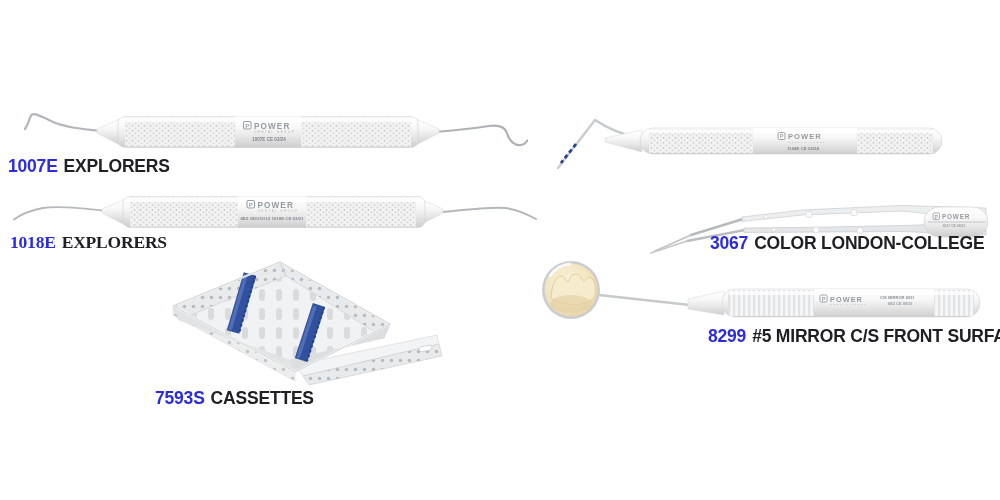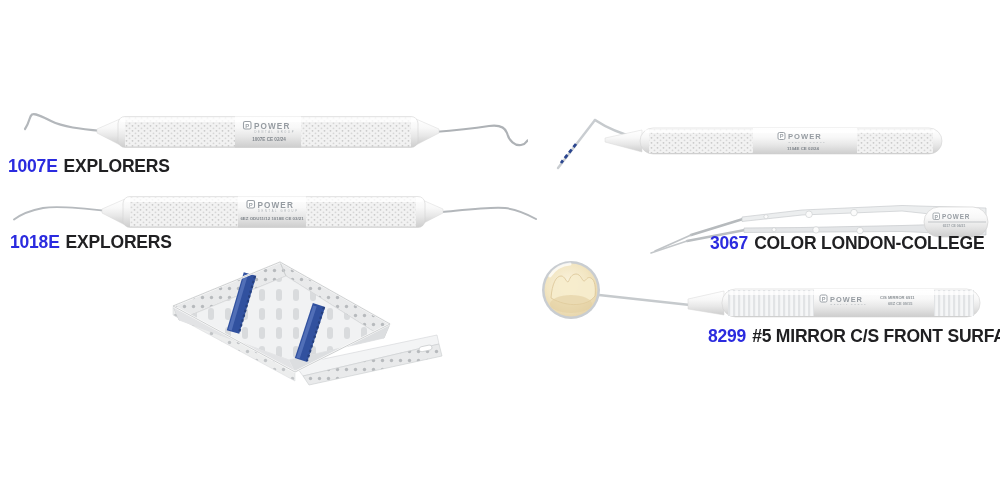--- a/index.html
+++ b/index.html
@@ -70,21 +70,21 @@
     <rect x="228" y="10.5" width="68" height="31" fill="url(#meta)"></rect>
     <rect x="115" y="12" width="298" height="4" rx="2" fill="#ffffff" opacity="0.8"></rect>
     <g>
       <rect x="237" y="14.5" width="7.5" height="7.5" rx="1.6" fill="#ffffff" stroke="#9aa0a6" stroke-width="1.1"></rect>
       <text x="240.8" y="20.9" font-size="6" font-weight="bold" fill="#9aa0a6" text-anchor="middle">P</text>
       <text x="247.5" y="21.6" font-size="8.2" font-weight="bold" letter-spacing="1.1" fill="#959ba1">POWER</text>
       <text x="248" y="25.6" font-size="2.6" letter-spacing="1.7" fill="#a7adb2">DENTAL GROUP</text>
     </g>
     <text x="262" y="34" font-size="4.4" font-weight="bold" text-anchor="middle" fill="#80868c">6EZ ODU11/12  1018E CE 03/21</text>
   </svg>
-  <div class="caption" style="margin-top:-6px;">
+  <div class="caption" style="margin-top:-6px;font-family:Liberation Serif, serif;">
     <span class="code">1018E</span><span>EXPLORERS</span>
   </div>
 </div>
 
 <div class="product" style="left:153px;top:248px;width:300px;">
   <svg width="290" height="138" viewBox="0 0 290 138">
     <defs>
       <pattern id="perfc" width="9" height="9" patternUnits="userSpaceOnUse">
         <rect width="9" height="9" fill="#e9eaeb"></rect>
         <circle cx="4.5" cy="4.5" r="1.7" fill="#b7babd"></circle>
@@ -113,20 +113,23 @@
       <path d="M93,27 L77,82" stroke="#5a77be" stroke-width="3.5" opacity="0.8"></path>
       <path d="M102,28 L86,85" stroke="#27417f" stroke-width="2.2" stroke-dasharray="2.5 2.5"></path>
       <path d="M166,57 L148,112" stroke="#31519f" stroke-width="13"></path>
       <path d="M162,58 L145,110" stroke="#5a77be" stroke-width="3.5" opacity="0.8"></path>
       <path d="M171,59 L154,113" stroke="#27417f" stroke-width="2.2" stroke-dasharray="2.5 2.5"></path>
     </g>
 
     <polygon points="127,14 237,76 142,124 20,58" fill="none" stroke="#fbfbfb" stroke-width="2"></polygon>
     <polygon points="127,14 237,76 142,124 20,58" fill="none" stroke="#c3c5c7" stroke-width="0.8"></polygon>
   </svg>
+  <div class="caption cap-left" style="margin-top:2px;padding-left:2px;">
+    <span class="code">7593S</span><span>CASSETTES</span>
+  </div>
 </div>
 
 <div class="product" style="left:545px;top:104px;width:430px;">
   <svg width="430" height="66" viewBox="0 0 430 66">
     <path d="M95,35 C80,31 62,24 50,16" fill="none" stroke="#c6cacd" stroke-width="2.6" stroke-linecap="round"></path>
     <path d="M50,16 L13,64" fill="none" stroke="#c9cdd1" stroke-width="2.4" stroke-linecap="round"></path>
     <path d="M31,40 L16,59" fill="none" stroke="#2a458f" stroke-width="2.8" stroke-dasharray="4 3"></path>
     <polygon points="97,26 60,34 60,38 97,48" fill="url(#meta)" stroke="#d8d8d8" stroke-width="0.5"></polygon>
     <rect x="95" y="24" width="302" height="26" rx="13" fill="url(#meta)" stroke="#d4d4d4" stroke-width="0.6"></rect>
     <rect x="104" y="25" width="104" height="24" fill="url(#knua)"></rect>

